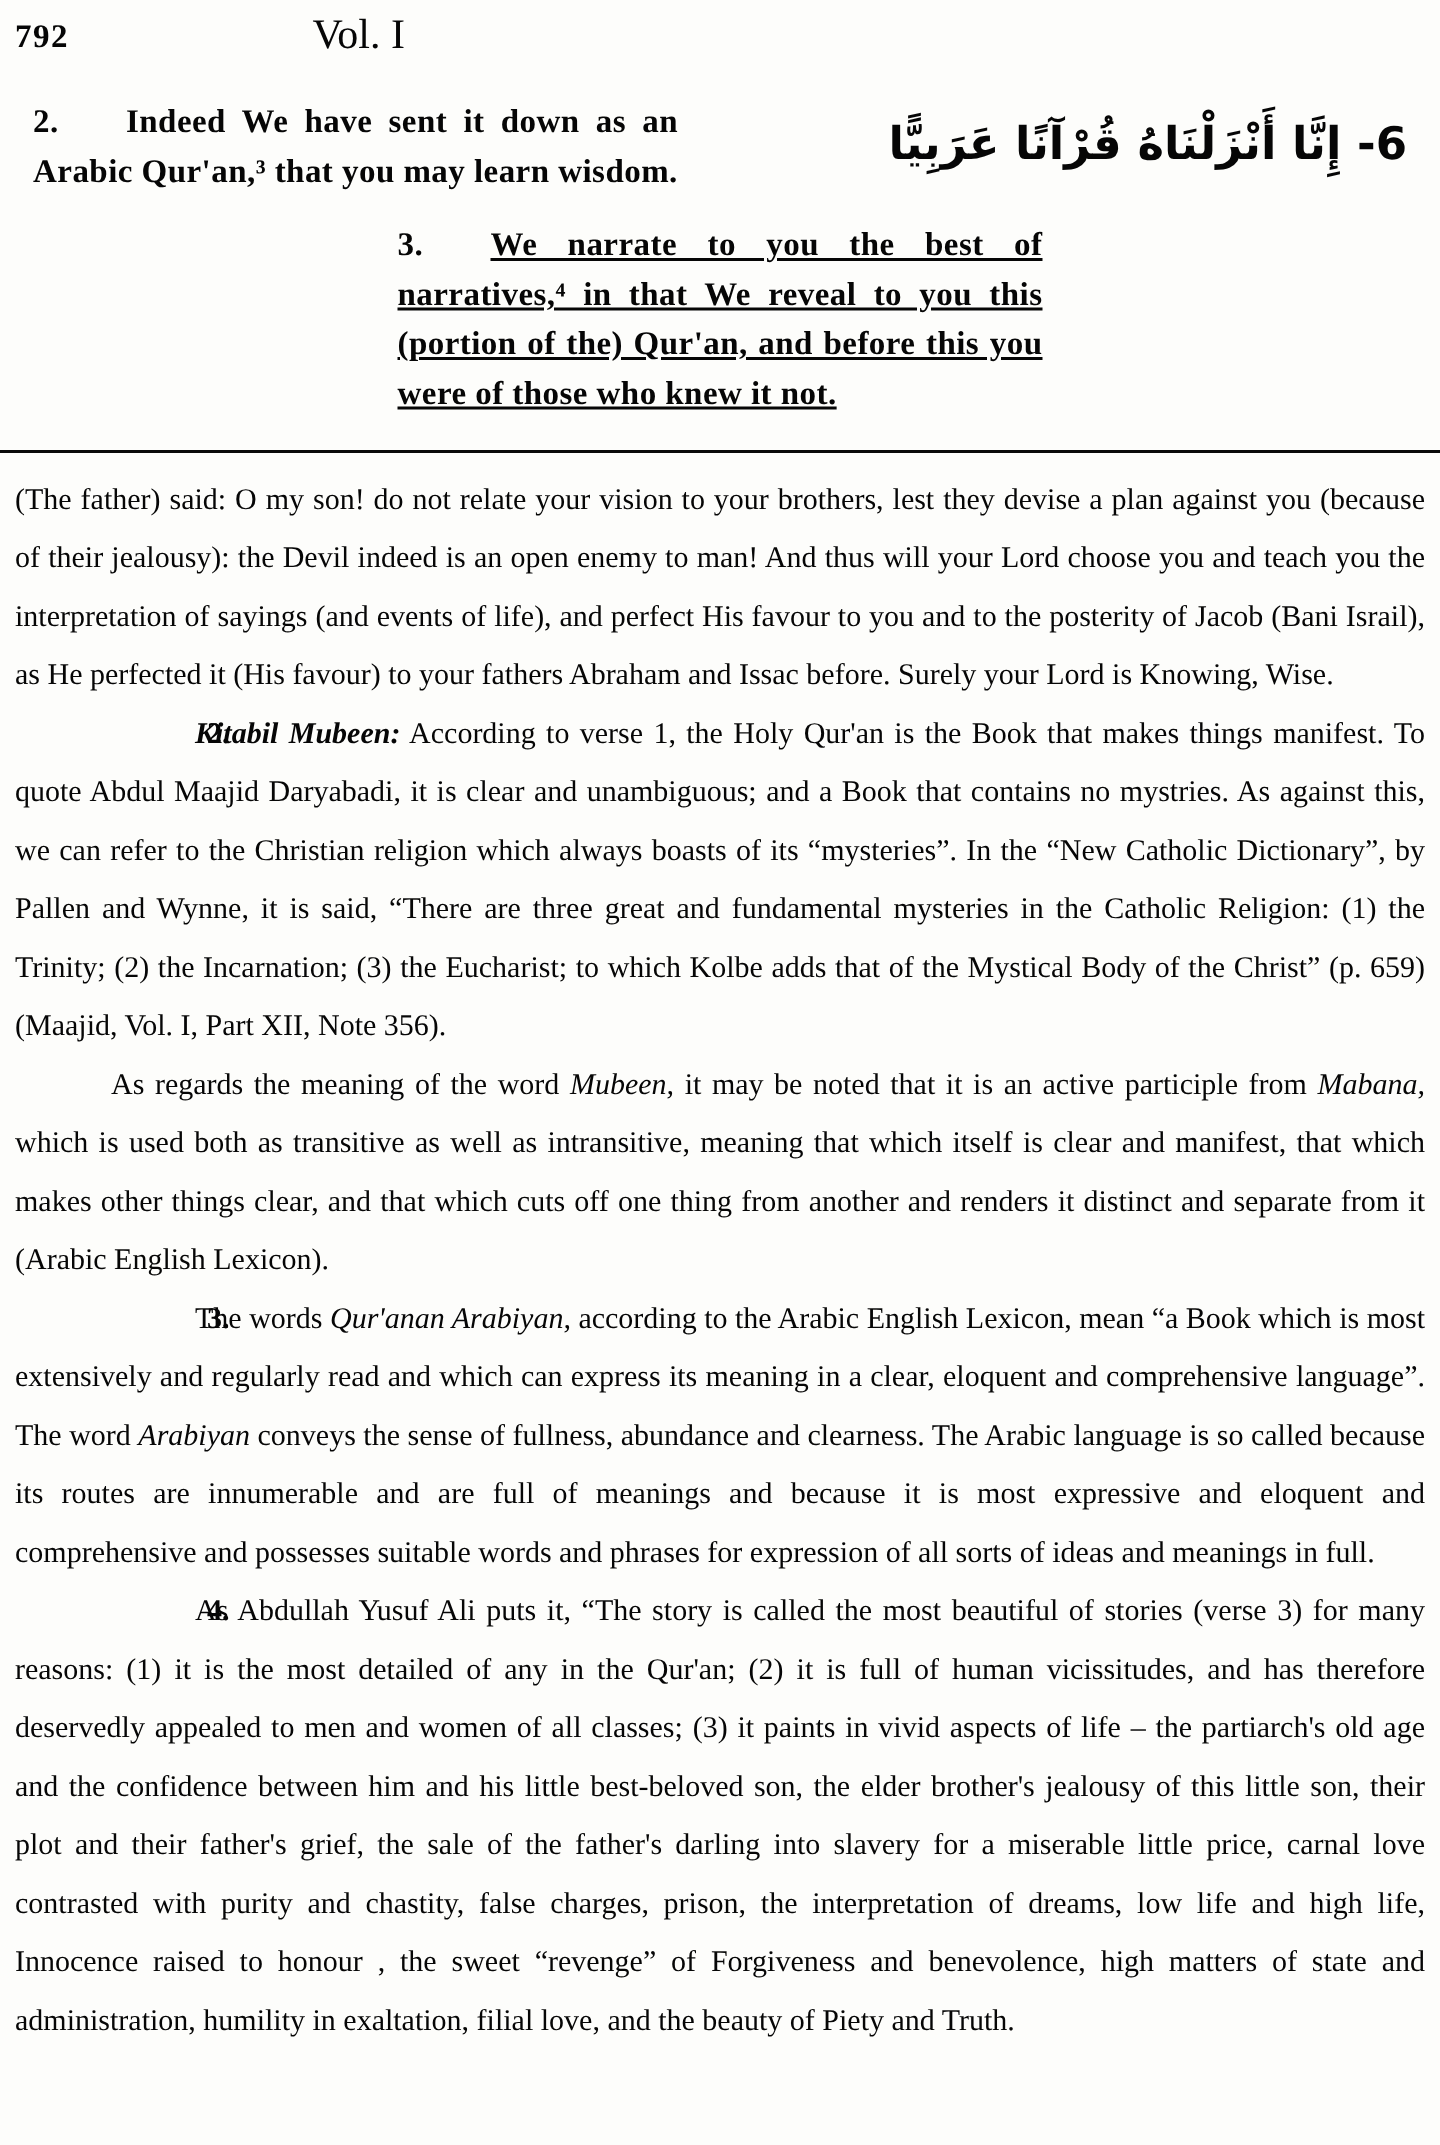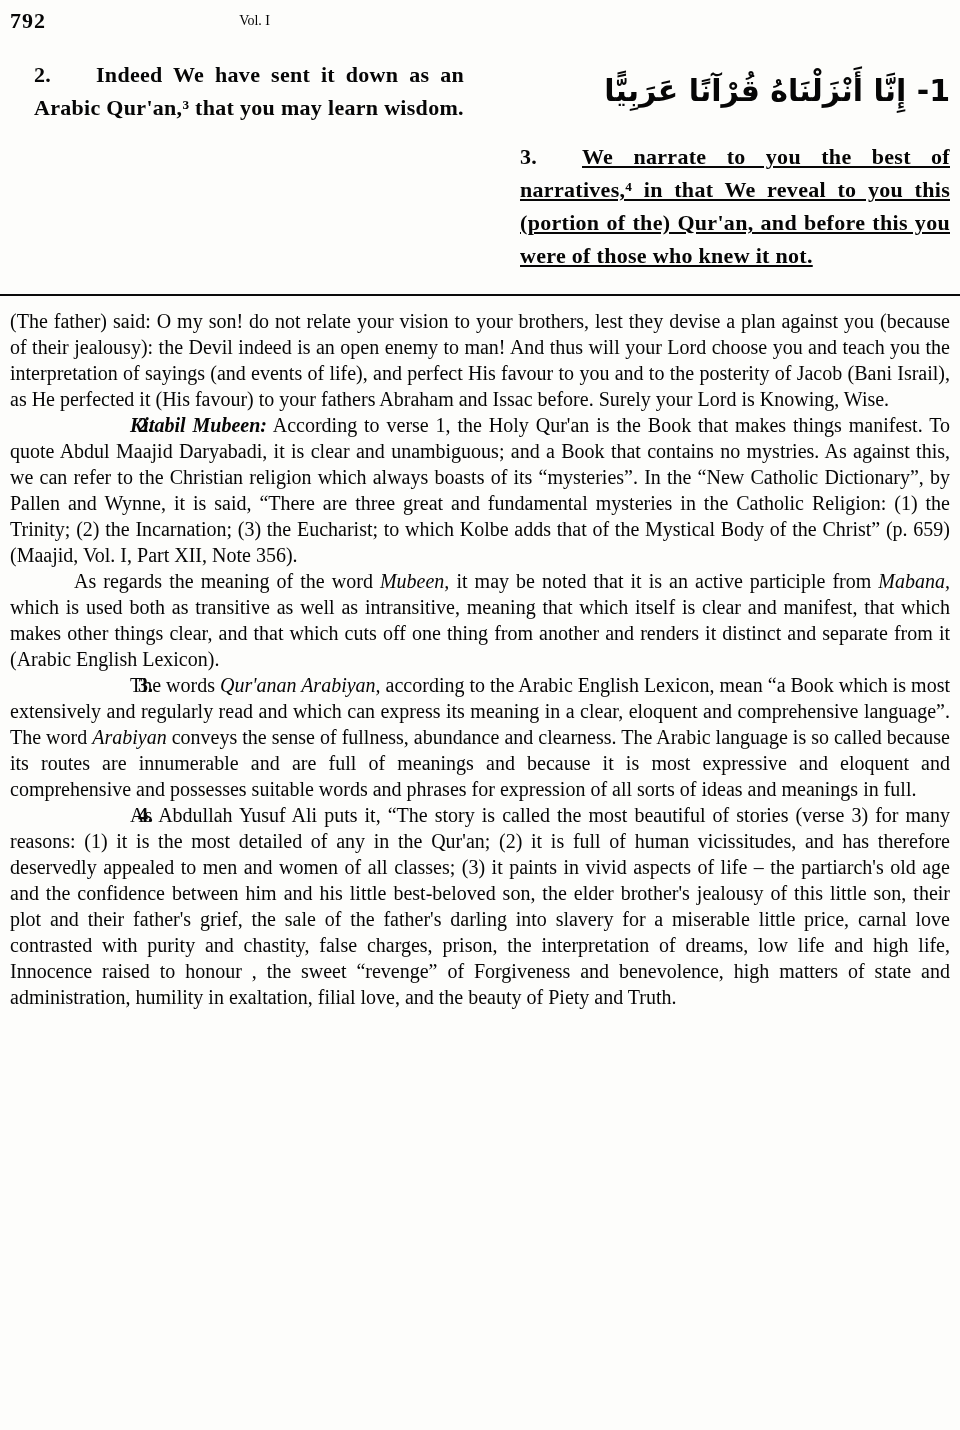--- a/index.html
+++ b/index.html
@@ -21,25 +21,25 @@
   }
   .page-num { width: 130px; font-size: 22px; font-weight: bold; letter-spacing: 1px; }
   .book-title {
     flex: 1;
     text-align: center;
     font-style: italic;
     font-size: 24px;
     letter-spacing: 1.5px;
     word-spacing: 5px;
   }
-  .volume { width: 130px; text-align: right; font-size: 14px; }
+  .volume { width: 130px; text-align: right; font-size: 28px; }
 
   
   .verses { margin-top: 20px; padding: 0 2px; }
-  .verse-row { display: flex; justify-content: flex-end; }
+  .verse-row { display: flex; justify-content: center; }
   .verse-row + .verse-row { margin-top: 16px; text-decoration: underline; }
   .translation {
     width: 430px;
     font-weight: bold;
     font-size: 22px;
     line-height: 33px;
     text-align: justify;
     letter-spacing: 0.3px;
   }
   .verse-num { display: inline-block; width: 62px; }
@@ -60,21 +60,21 @@
   .rule {
     border: none;
     border-top: 2px solid #0a0a0a;
     margin: 22px -8px 0 -8px; 
   }
 
   
   .commentary {
     margin-top: 12px;
     font-size: 20px;
-    line-height: 26px;
+    line-height: 39px;
     text-align: justify;
     padding: 0 2px;
   }
   .commentary p { margin: 0; }
   .commentary p.indent { text-indent: 64px; }
   .note-num { display: inline-block; width: 56px; font-weight: bold; }
   .i  { font-style: italic; }
   .bi { font-style: italic; font-weight: bold; }
 </style>
 </head>
@@ -83,21 +83,21 @@
 <div class="header">
   <div class="page-num">792</div>
   <div class="volume">Vol. I</div>
 </div>
 
 <div class="verses">
 
   <div class="verse-row">
     <p class="translation"><span class="verse-num">2.</span><span>Indeed We have sent it down as an Arabic Qur'an,³ that you may learn wisdom.</span></p>
     <div class="arabic arabic-v2">
-      <div class="ar-line">1- إِنَّا أَنْزَلْنَاهُ قُرْآنًا عَرَبِيًّا</div>
+      <div class="ar-line">6- إِنَّا أَنْزَلْنَاهُ قُرْآنًا عَرَبِيًّا</div>
     </div>
   </div>
 
   <div class="verse-row">
     <p class="translation"><span class="verse-num">3.</span><span>We narrate to you the best of narratives,⁴ in that We reveal to you this (portion of the) Qur'an, and before this you were of those who knew it not.</span></p>
   </div>
 
 </div>
 
 <hr class="rule">

